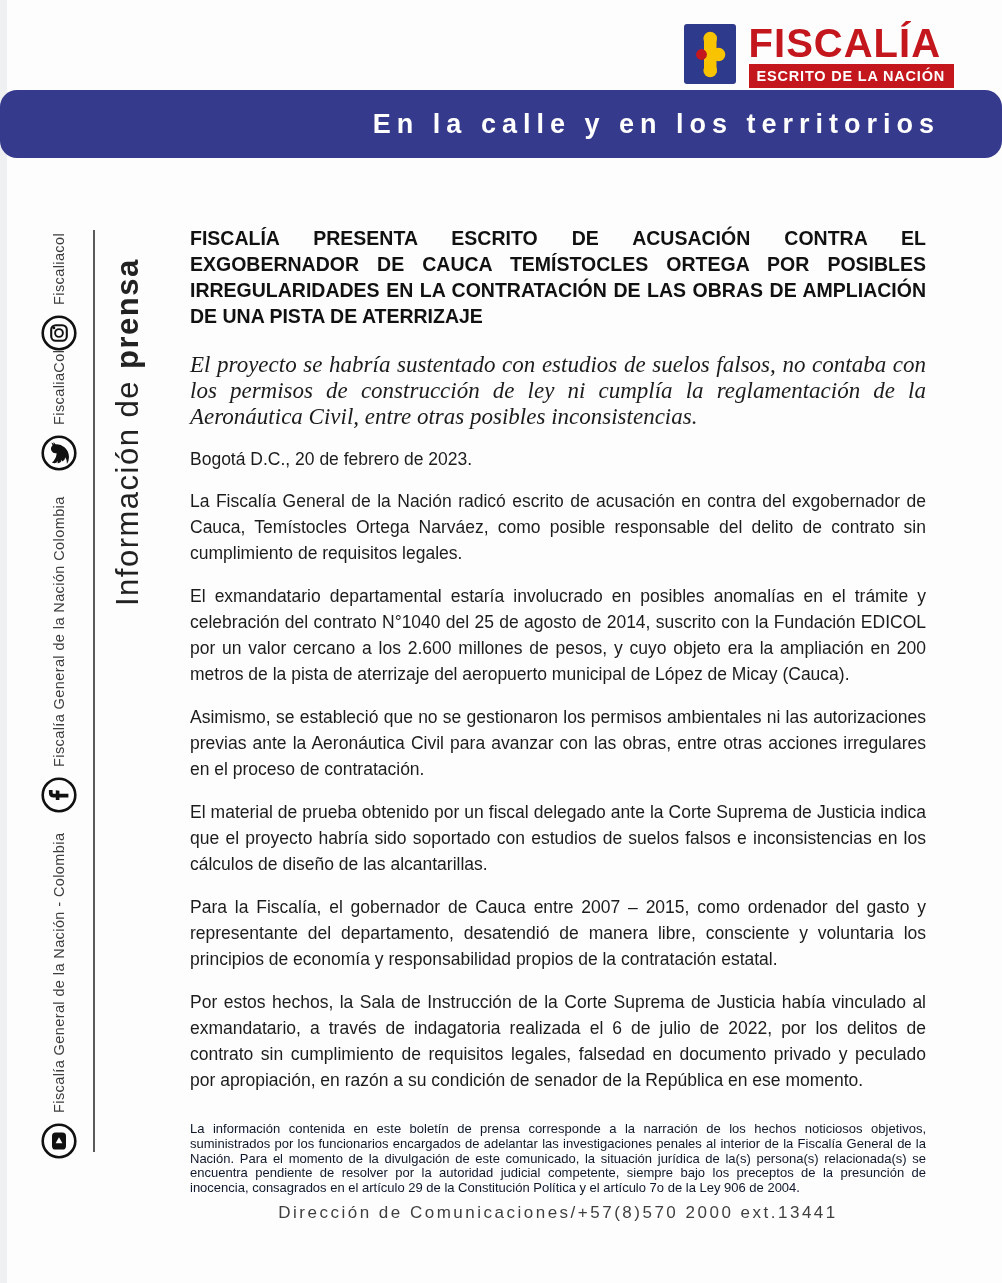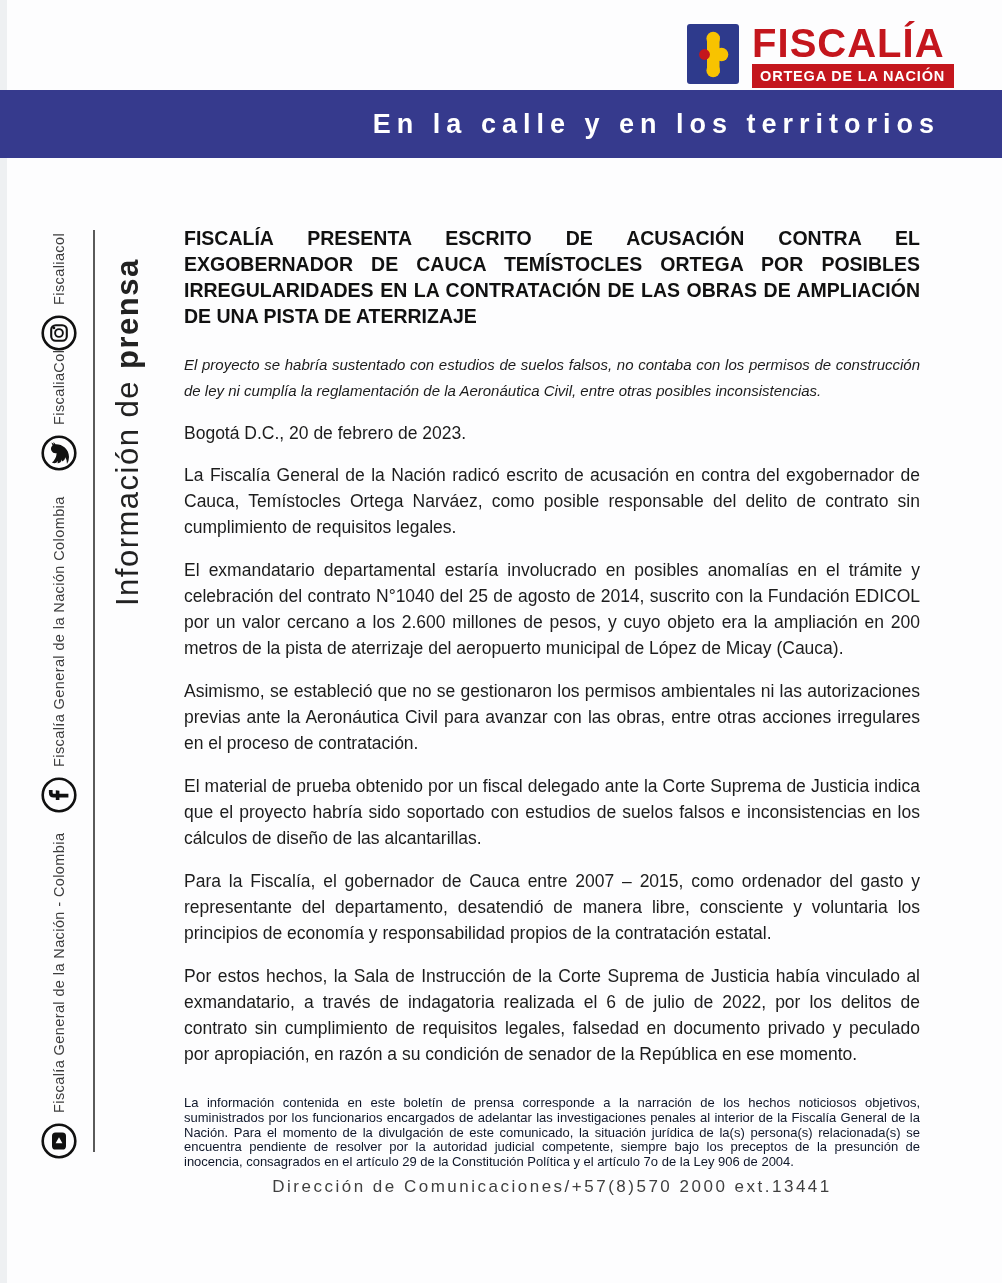--- a/index.html
+++ b/index.html
@@ -18,21 +18,21 @@
     font-family:"Liberation Sans", sans-serif;
   }
   .logo-subtitle{
     background:#c4161d;color:#ffffff;font-weight:700;font-size:14.5px;letter-spacing:.8px;
     padding:4px 9px 4px 8px;margin-top:2px;white-space:nowrap;
   }
 
   
   .banner{
     position:absolute;top:90px;left:0;width:1002px;height:68px;background:#363a8d;
-    display:flex;align-items:center;justify-content:flex-end;padding-right:0;box-sizing:border-box;
+    display:flex;align-items:center;justify-content:flex-end;padding-right:0;box-sizing:border-box;border-radius:17px;
   }
   .banner-text{
     color:#ffffff;font-weight:700;font-size:27px;letter-spacing:6px;margin-right:62px;white-space:nowrap;
   }
 
   
   .v-divider{position:absolute;left:93px;top:230px;width:1.5px;height:922px;background:#5a5a5a;}
 
   .press-vertical{position:absolute;left:100px;top:226px;width:56px;height:380px;}
   .press-vertical .rot{
@@ -47,26 +47,26 @@
     height:44px;transform-origin:0 0;display:flex;align-items:center;gap:9px;
     font-size:14.5px;color:#3d3d3d;letter-spacing:.4px;white-space:nowrap;
   }
   .social-item svg{flex:0 0 auto;display:block;}
   .si-1{top:206px;height:146px;} .si-1 .rot{width:146px;transform:translateY(146px) rotate(-90deg);}
   .si-2{top:352px;height:120px;} .si-2 .rot{width:120px;transform:translateY(120px) rotate(-90deg);}
   .si-3{top:474px;height:340px;} .si-3 .rot{width:340px;transform:translateY(340px) rotate(-90deg);}
   .si-4{top:816px;height:344px;} .si-4 .rot{width:344px;transform:translateY(344px) rotate(-90deg);}
 
   
-  .main{position:absolute;left:184px;top:225px;width:736px;}
+  .main{position:absolute;left:190px;top:225px;width:736px;}
   .headline{
     margin:0 0 23px 0;font-size:19.5px;font-weight:700;line-height:26px;
     text-align:justify;color:#111;
   }
-  .lede{margin:0 0 16px 0;font-style:italic;font-size:15px;line-height:26px;text-align:justify;}
+  .lede{margin:0 0 16px 0;font-style:italic;font-size:23px;line-height:26px;text-align:justify;font-family:Liberation Serif, serif;}
   .dateline{margin:0 0 16px 0;font-size:17.5px;line-height:26px;}
   .para{margin:4px 0 17px 0;font-size:17.5px;line-height:26px;text-align:justify;}
 
   .disclaimer{
     margin:29px 0 0 0;font-size:13px;line-height:14.8px;color:#0f172a;text-align:justify;
   }
   .footer-contact{
     margin:7px 0 0 0;text-align:center;font-size:17px;letter-spacing:2.5px;color:#3f3f3f;white-space:nowrap;
   }
   .footer-site{
@@ -83,21 +83,21 @@
     <svg class="logo-puzzle" viewBox="0 0 52 60">
       <rect x="0" y="0" width="52" height="60" rx="3" fill="#2e3a8c"></rect>
       <rect x="20" y="12" width="12.5" height="37" fill="#f8c300"></rect>
       <circle cx="26.2" cy="14.5" r="6.8" fill="#f8c300"></circle>
       <circle cx="26.2" cy="46.5" r="6.8" fill="#f8c300"></circle>
       <circle cx="34.5" cy="30.5" r="6.8" fill="#f8c300"></circle>
       <circle cx="17.5" cy="30.5" r="5.4" fill="#c4161d"></circle>
     </svg>
     <div class="logo-text">
       <span class="logo-title">FISCALÍA</span>
-      <span class="logo-subtitle">ORTEGA DE LA NACIÓN</span>
+      <span class="logo-subtitle">ESCRITO DE LA NACIÓN</span>
     </div>
   </div>
 
   <div class="banner">
     <span class="banner-text">En la calle y en los territorios</span>
   </div>
 
   <div class="v-divider"></div>
 
   <div class="press-vertical">

